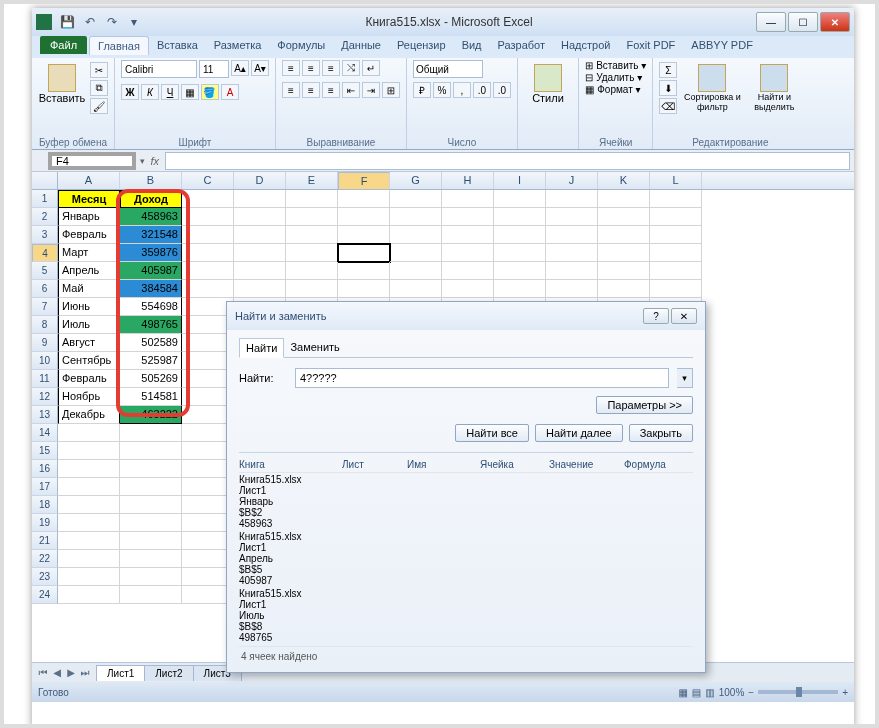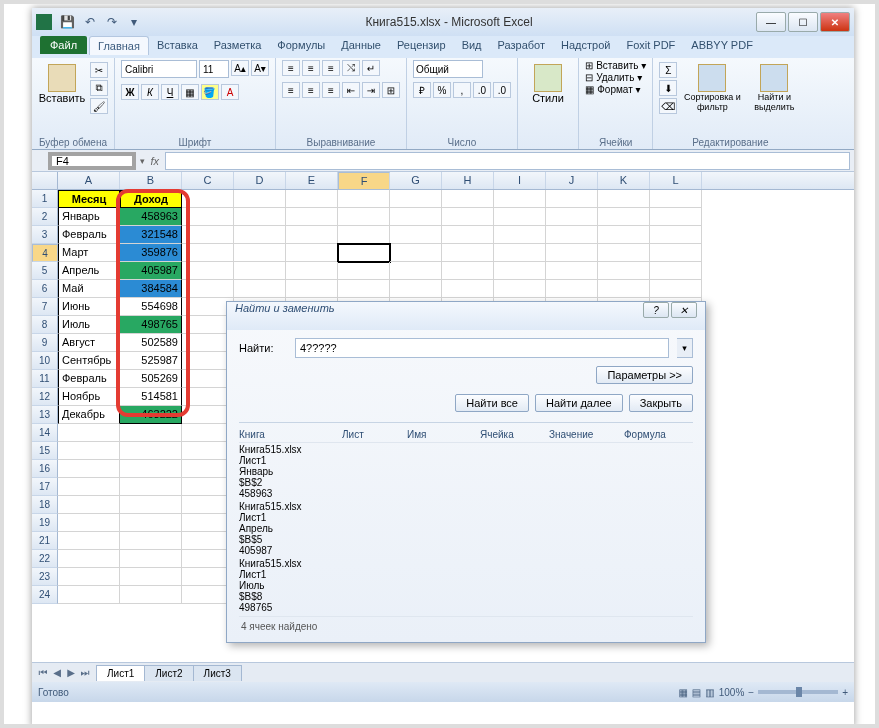--- a/index.html
+++ b/index.html
@@ -59,21 +59,21 @@
 .sh-tab { padding: 2px 10px; background: #fff; border: 1px solid #a4b8d2; border-bottom: none; margin-right: -1px; font-size: 10px; }
 .sh-tab.inactive { background: #dbe5f1; }
 
 .status-bar { height: 20px; background: linear-gradient(#dfe9f5,#c7d7ea); display: flex; align-items: center; font-size: 10px; padding: 0 6px; color: #405a7a; }
 .status-bar .spacer { flex: 1; }
 .zoom { display: flex; align-items: center; gap: 4px; }
 .zoom-slider { width: 80px; height: 4px; background: #a4b8d2; position: relative; }
 .zoom-thumb { position: absolute; left: 38px; top: -3px; width: 6px; height: 10px; background: #6b86a8; }
 
 .dialog { position: absolute; left: 222px; top: 297px; width: 480px; background: linear-gradient(#f7f9fc,#eaf0f8); border: 1px solid #8fa7c5; box-shadow: 3px 3px 8px rgba(0,0,0,0.3); font-size: 11px; }
-.dlg-title { height: 28px; display: flex; padding: 0 8px; background: linear-gradient(#f4f8fd,#dfeaf7); font-style: italic; }
+.dlg-title { height: 28px; display: flex; align-items: center; padding: 0 8px; background: linear-gradient(#f4f8fd,#dfeaf7); }
 .dlg-title-text { flex: 1; color: #2f4e74; }
 .dlg-title .win-btn { width: 26px; height: 16px; }
 .dlg-body { padding: 8px 12px; }
 .dlg-tabs { display: flex; border-bottom: 1px solid #b8c8dd; margin-bottom: 10px; }
 .dlg-tab { padding: 3px 6px; font-size: 11px; }
 .dlg-tab.active { background: #fff; border: 1px solid #b8c8dd; border-bottom: 1px solid #fff; margin-bottom: -1px; }
 .dlg-row { display: flex; align-items: center; margin-bottom: 8px; gap: 8px; }
 .dlg-row label { width: 48px; }
 .dlg-inp { flex: 1; height: 20px; border: 1px solid #a9bdd6; background: #fff; padding: 1px 4px; font-size: 11px; }
 .dlg-dd { width: 16px; height: 20px; border: 1px solid #a9bdd6; border-left: none; background: #e8eef6; text-align: center; font-size: 9px; line-height: 18px; }
@@ -635,20 +635,24 @@
   </div>
 </div>
 
 <div class="dialog">
   <div class="dlg-title">
     <span class="dlg-title-text">Найти и заменить</span>
     <div class="win-btn">?</div>
     <div class="win-btn">✕</div>
   </div>
   <div class="dlg-body">
+    <div class="dlg-tabs">
+      <div class="dlg-tab active">Найти</div>
+      <div class="dlg-tab">Заменить</div>
+    </div>
     <div class="dlg-row">
       <label>Найти:</label>
       <input class="dlg-inp" value="4?????" style="">
       <div class="dlg-dd">▾</div>
     </div>
     <div class="dlg-btn-row">
       <button class="dlg-btn">Параметры &gt;&gt;</button>
     </div>
     <div class="dlg-btn-row">
       <button class="dlg-btn">Найти все</button>

